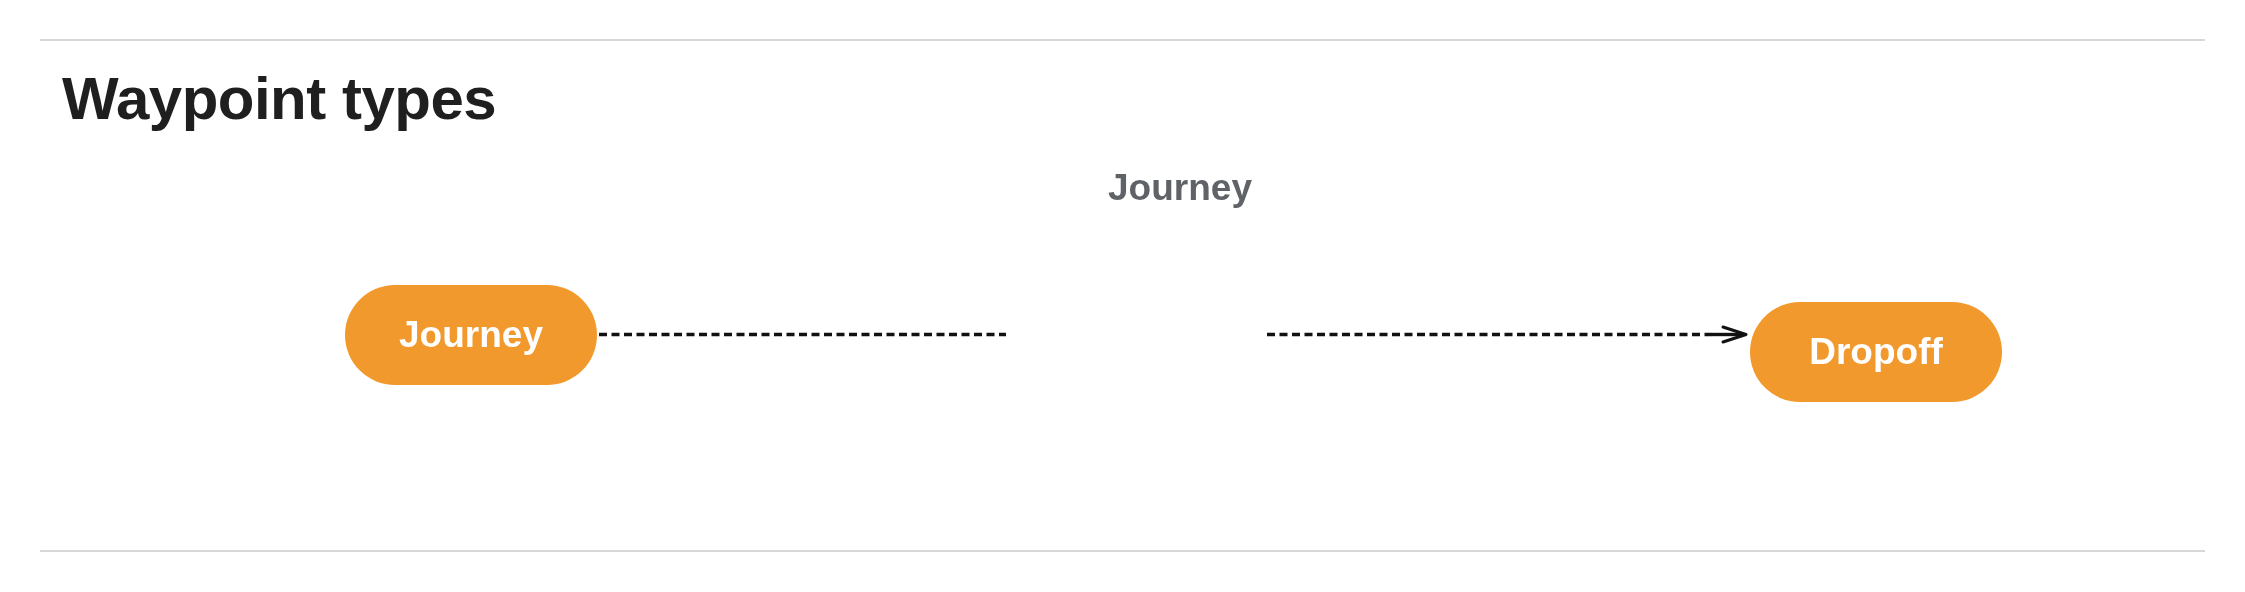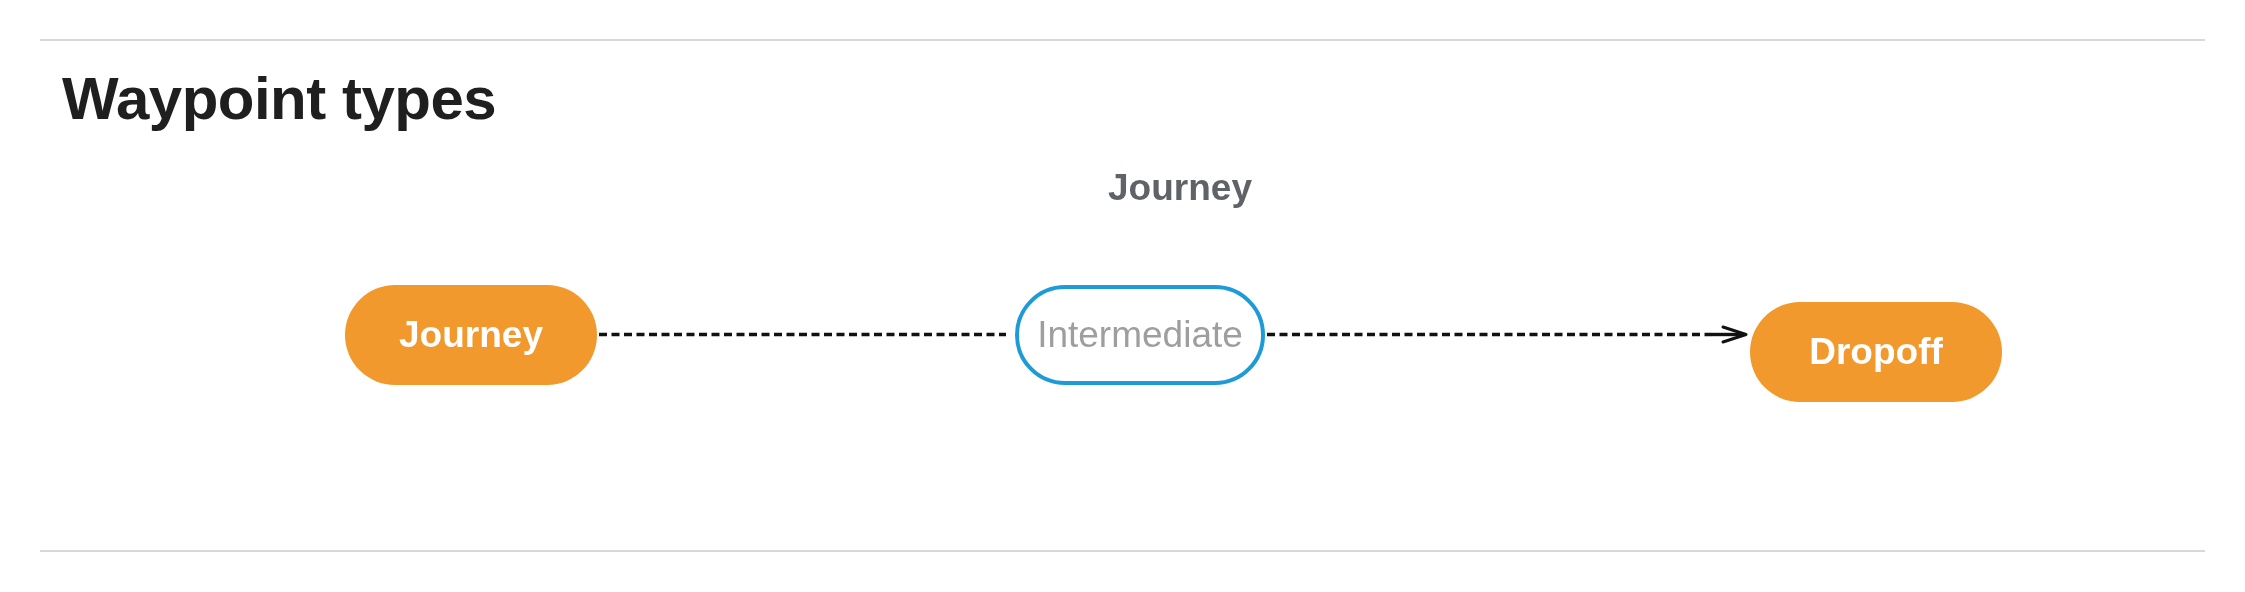--- a/index.html
+++ b/index.html
@@ -121,23 +121,20 @@
 
     <path class="conn-dash" d="M1267 334.5 H1712"></path>
     <path class="conn-solid" d="M1712 334.5 H1743"></path>
     <path class="conn-arrowhead" d="M1723 327 L1746 334.5 L1723 342"></path>
   </svg>
 
   <div class="pill terminal pill-pickup">
     <span>Journey</span>
   </div>
 
-  <div class="pill intermediate pill-mid">
-    <span>Intermediate</span>
-  </div>
 
   <div class="pill terminal pill-dropoff">
     <span>Dropoff</span>
   </div>
 
   <div class="divider bottom"></div>
 
 </div>
 
 </body></html>

